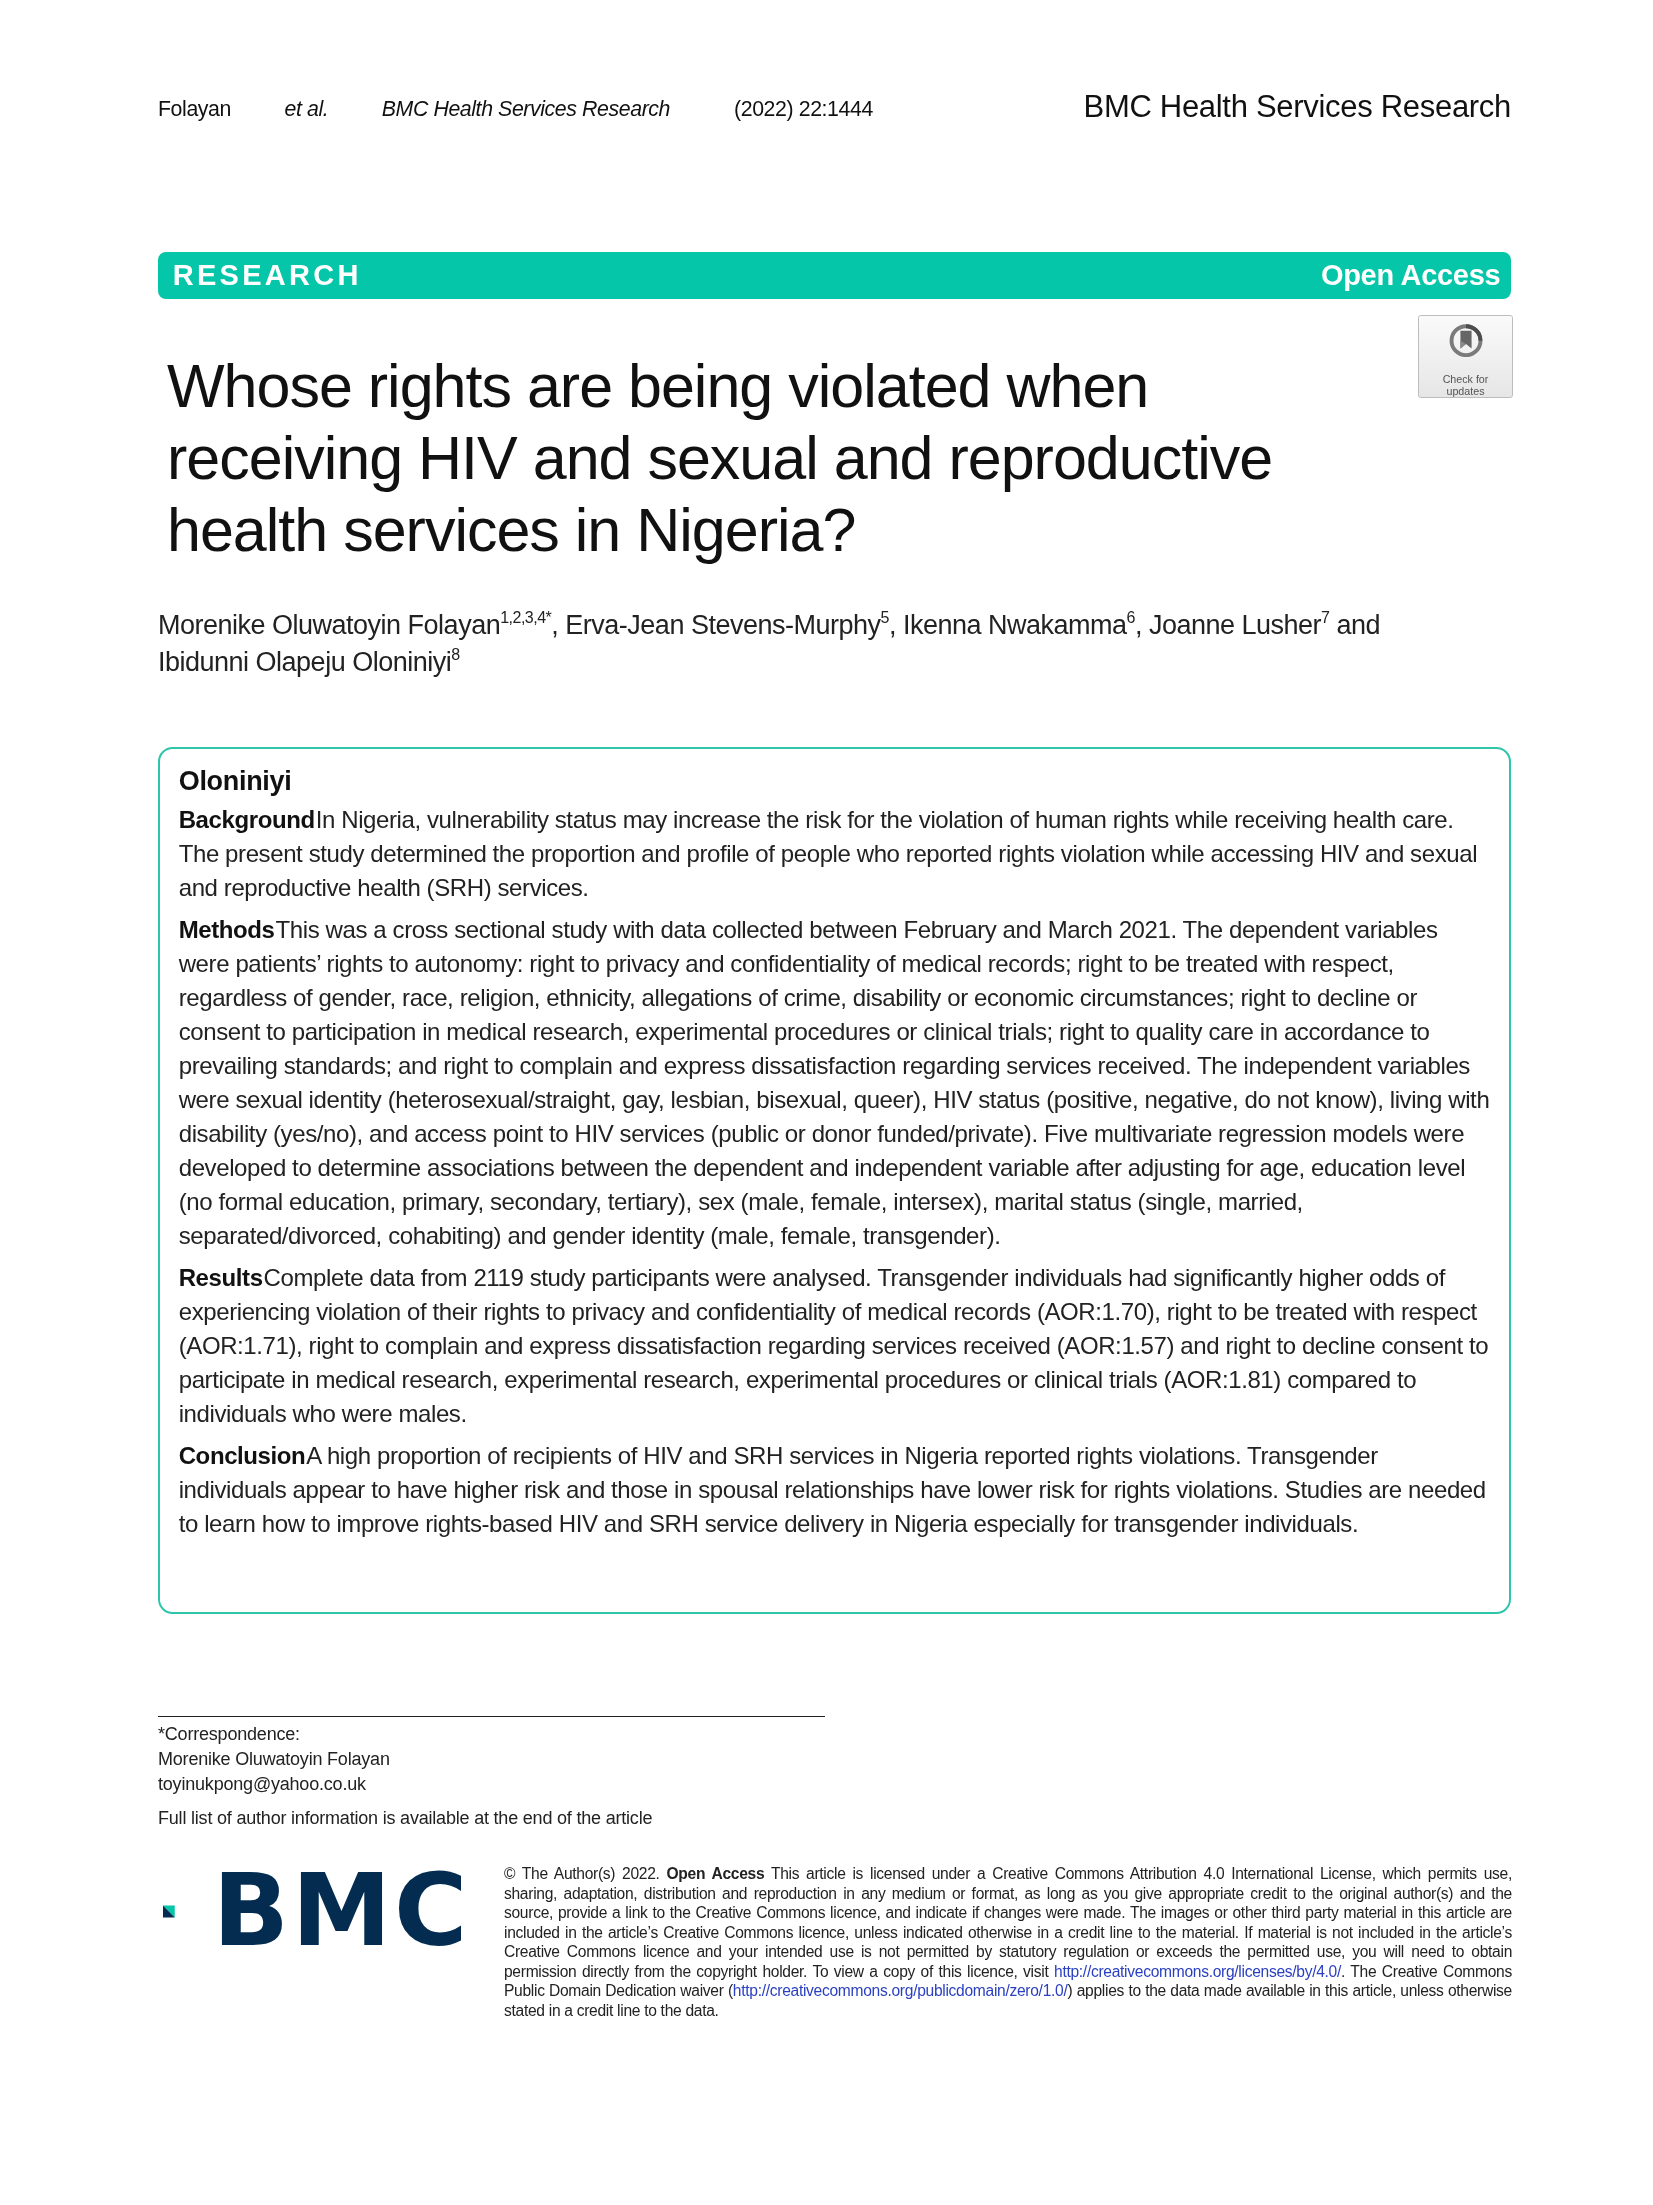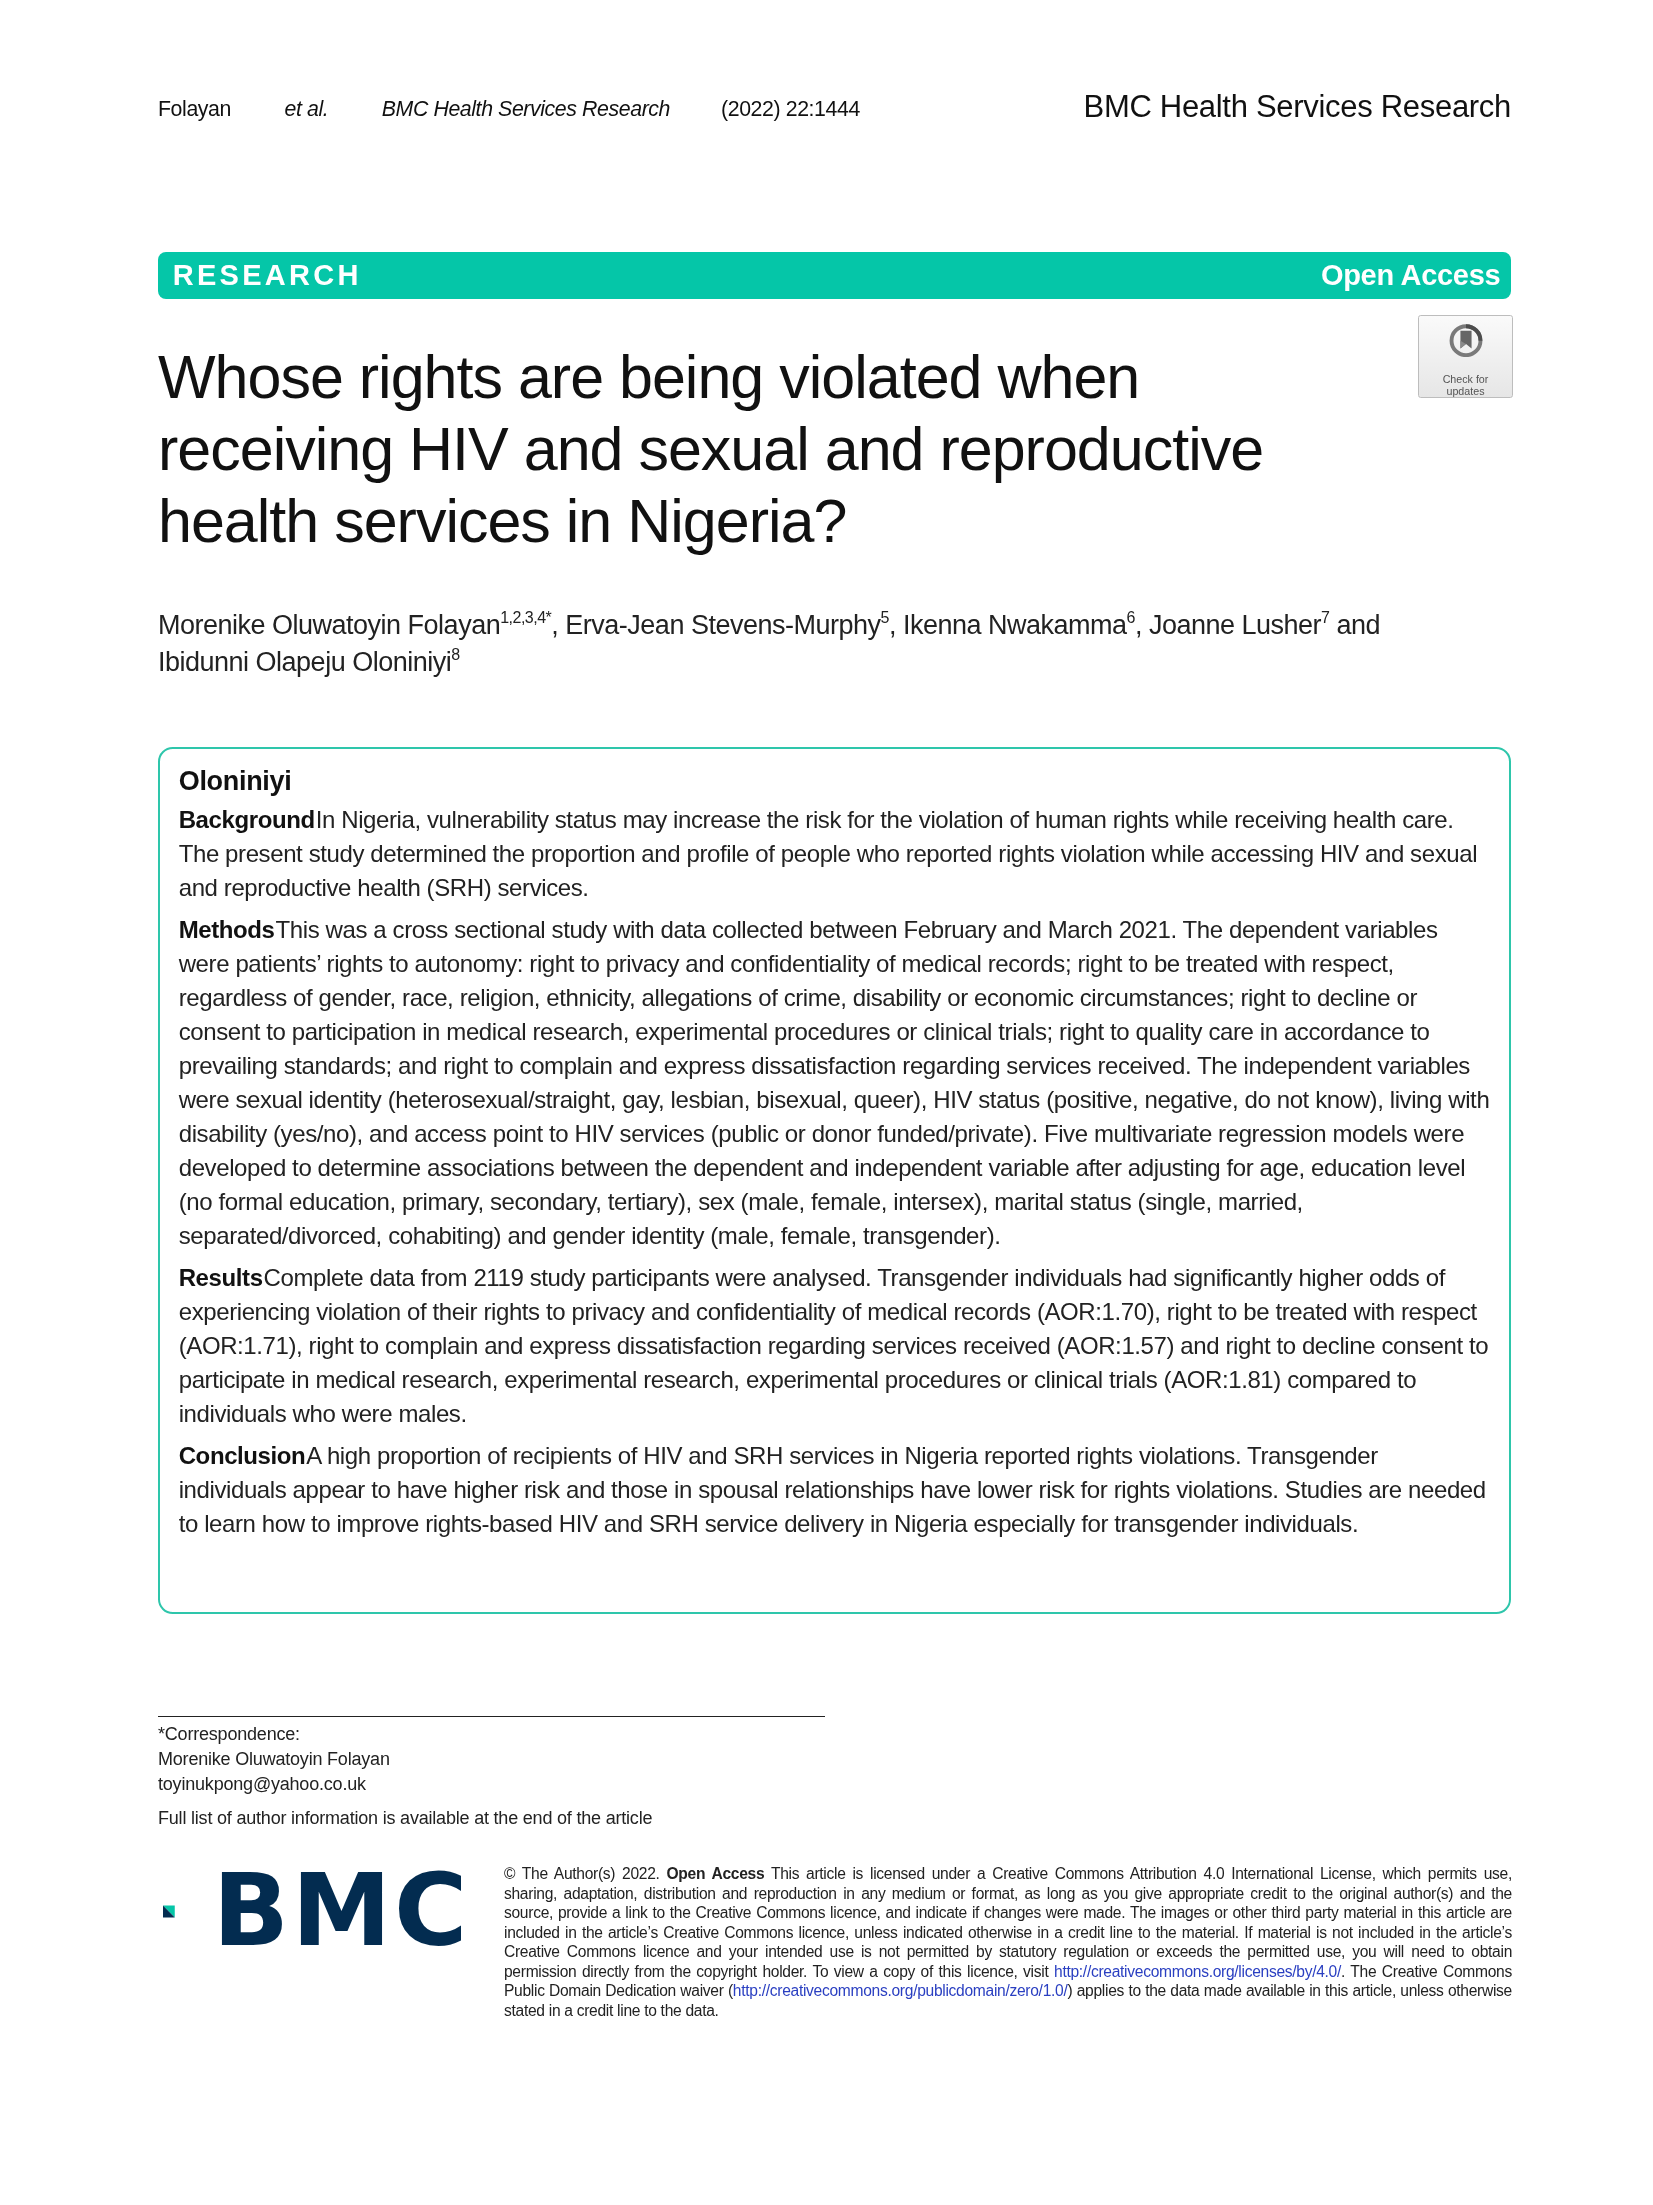--- a/index.html
+++ b/index.html
@@ -5,21 +5,21 @@
   html, body { margin: 0; padding: 0; background: #ffffff; }
   body {
     width: 1654px; height: 2205px; position: relative; overflow: hidden;
     font-family: "Liberation Sans", "DejaVu Sans", sans-serif; color: #111;
   }
   .abs { position: absolute; }
 
   
   .running-head { left: 158px; top: 95px; font-size: 21.3px; line-height: 29px; color: #111; letter-spacing: -0.4px; }
   .running-head .journal { font-style: italic; margin-left: 48px; }
-  .running-head .vol { margin-left: 51px; text-align: center; }
+  .running-head .vol { margin-left: 64px; text-align: center; }
   .journal-name { right: 143px; top: 89px; font-size: 31px; color: #111; letter-spacing: -0.3px; }
 
   
   .banner {
     left: 158px; top: 252px; width: 1353px; height: 47px;
     background: #05c6a8; border-radius: 8px;
     display: flex; align-items: center; justify-content: space-between;
     padding: 0 10.7px 0 14.7px; box-sizing: border-box; color: #fff;
   }
   .banner .research { font-size: 29px; font-weight: bold; letter-spacing: 3.3px; }
@@ -29,21 +29,21 @@
   .crossmark {
     left: 1418px; top: 315px; width: 93px; height: 81px;
     border: 0.7px solid #bdbdbd; border-radius: 2.7px;
     background: linear-gradient(#fafafa, #e6e6e6);
     display: flex; flex-direction: column; align-items: center;
   }
   .crossmark svg { margin-top: 8px; }
   .crossmark .cm-text { font-size: 10.7px; line-height: 11.3px; color: #555; text-align: center; margin-top: 17px; }
 
   
-  .title { left: 158px; top: 341px; width: 1187px; font-size: 61px; line-height: 72px; font-weight: normal; color: #111; letter-spacing: -1px; margin: 0; }
+  .title { left: 158px; top: 341px; width: 1187px; font-size: 61px; line-height: 72px; font-weight: normal; color: #111; letter-spacing: -1px; margin: 9px; }
 
   
   .authors { left: 158px; top: 607px; width: 1334px; font-size: 27px; line-height: 37px; color: #222; letter-spacing: -0.5px; }
   .authors sup { font-size: 16px; vertical-align: 10.7px; line-height: 0; }
 
   
   .abstract-box {
     left: 158px; top: 747px; width: 1353px; height: 867px;
     border: 2px solid #2ec6ab; border-radius: 14.7px; box-sizing: border-box;
     padding: 17.3px 18.7px 0 18.7px;

